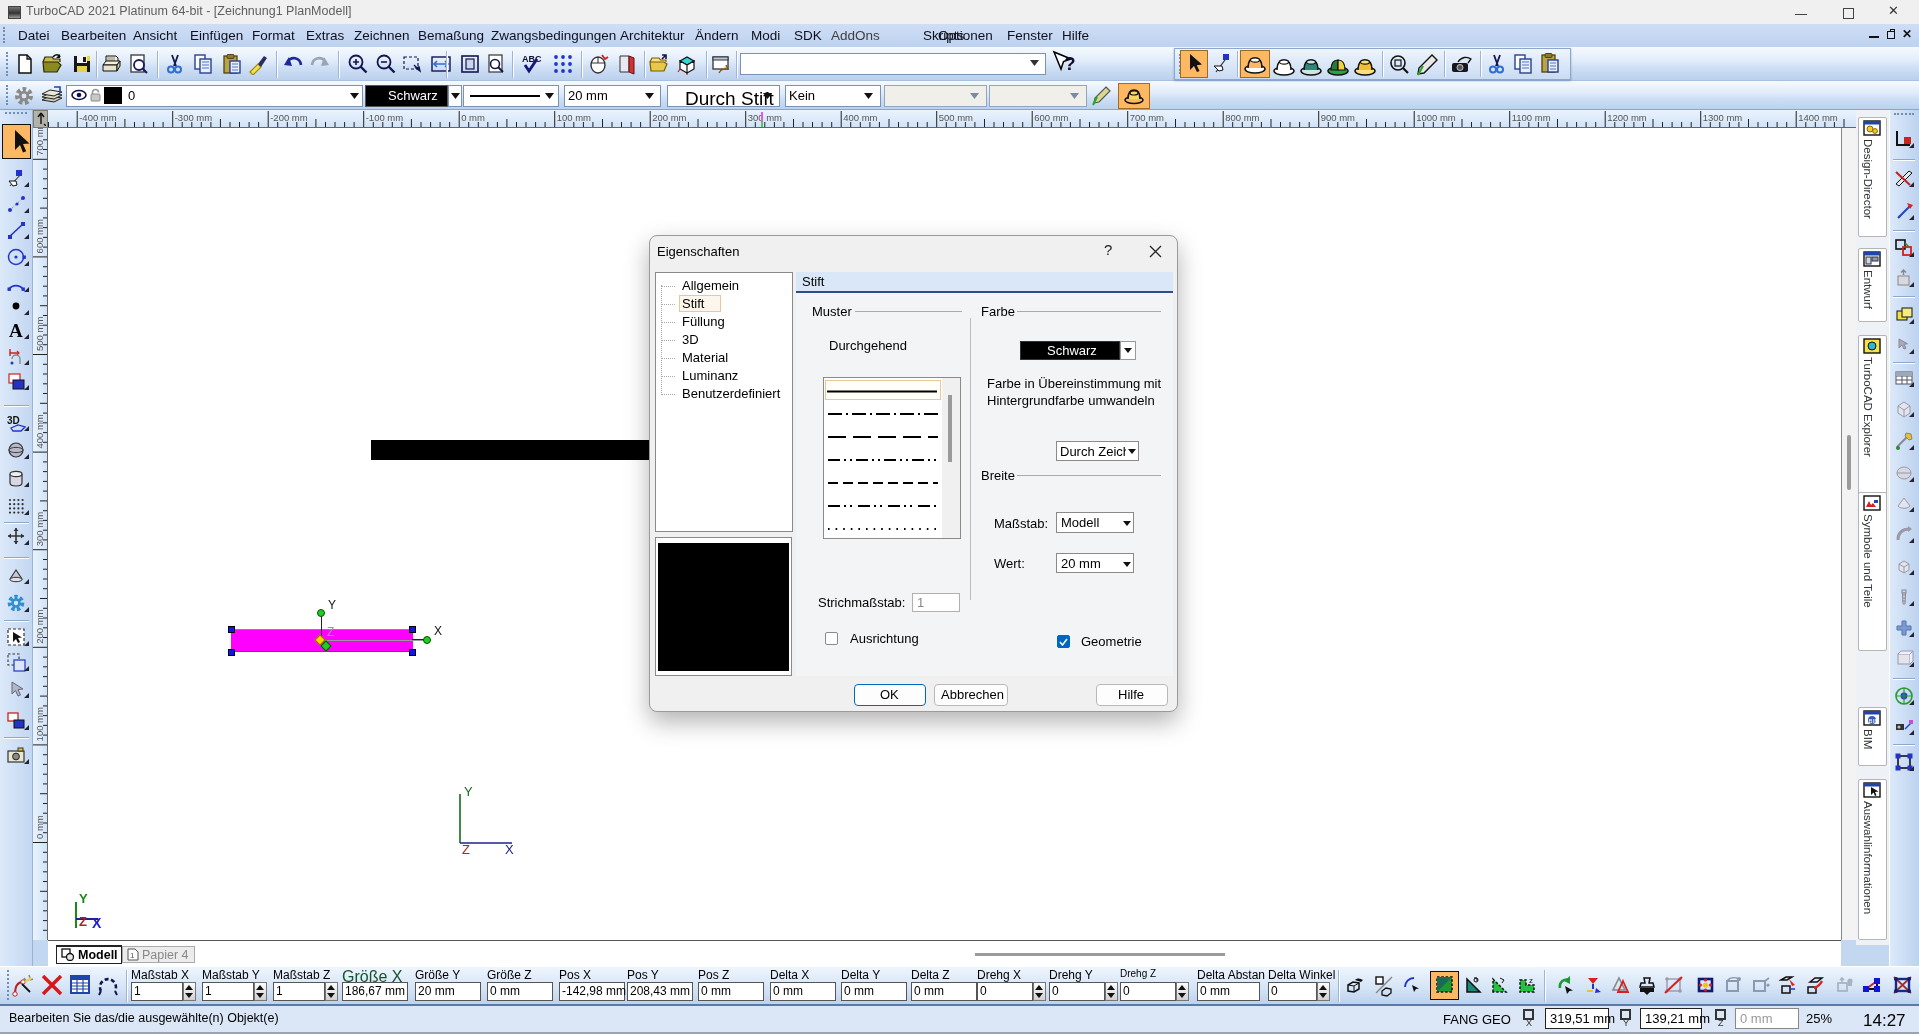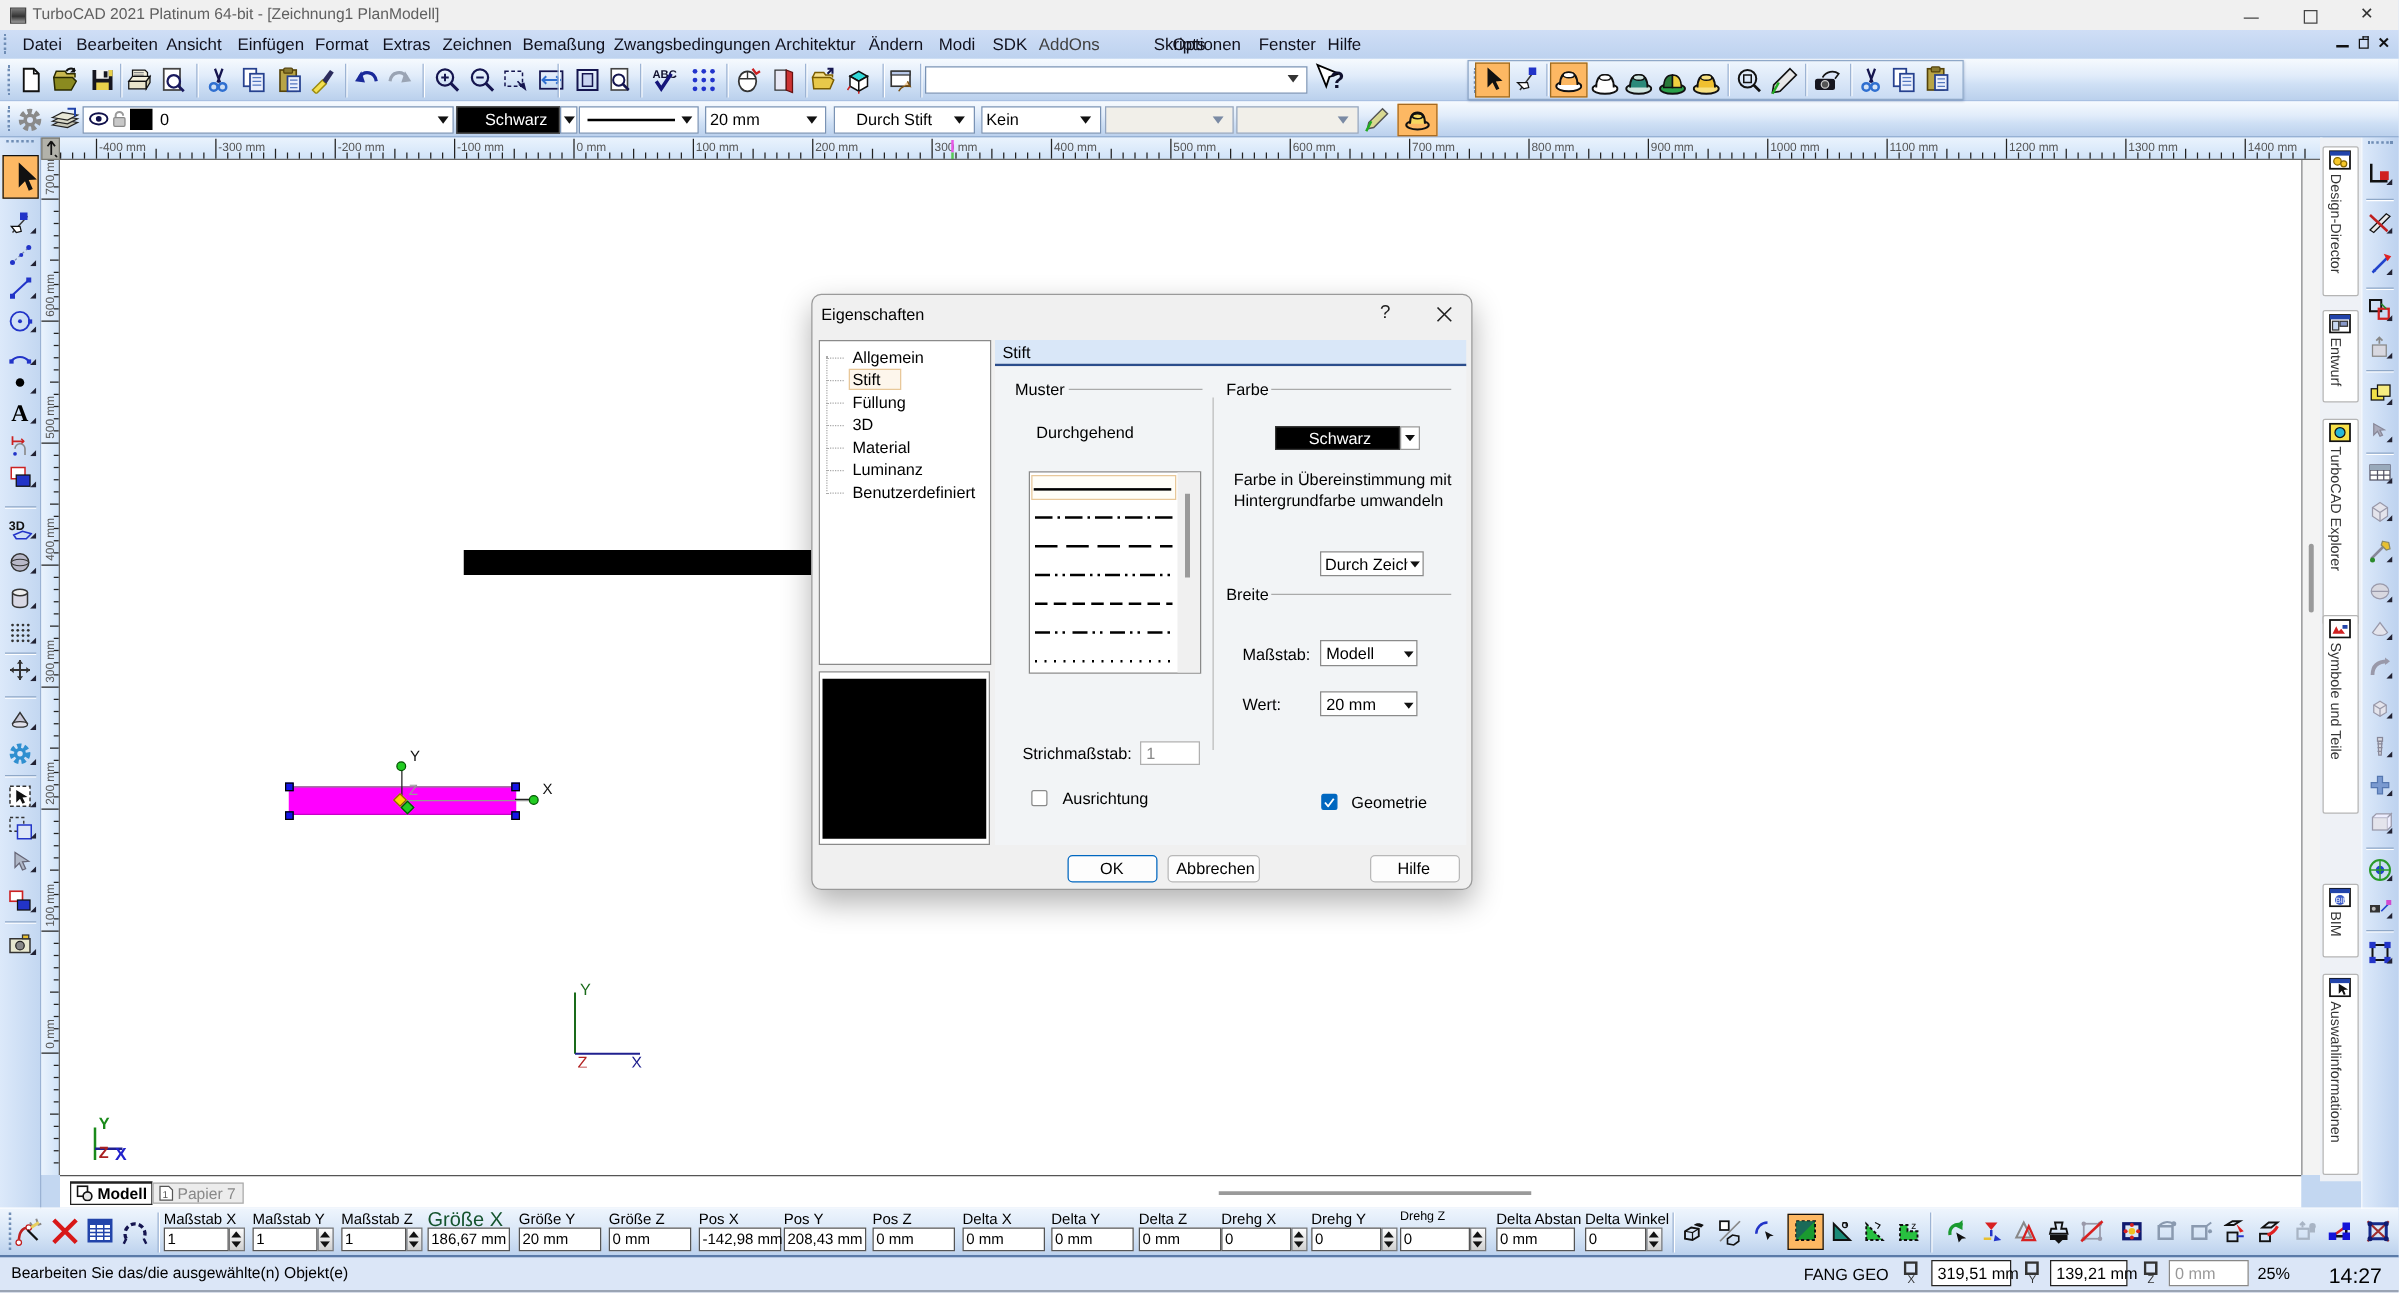--- a/index.html
+++ b/index.html
@@ -220,21 +220,21 @@
 <div class="ab " style="left:470px;top:95px;width:70px;height:2px;background:#000;"></div>
 <svg class="ab" style="left:545px;top:93px;" width="9" height="7" viewBox="0 0 9 7">
       <path d="M0 0h9L4.5 6z" fill="#111"></path>
     </svg>
 <div class="ab " style="left:564px;top:85px;width:97px;height:22px;background:#fff;border:1px solid #7a93b5;"></div>
 <div class="ab " style="left:568px;top:88px;font-size:13px;color:#000;">20 mm</div>
 <svg class="ab" style="left:645px;top:93px;" width="9" height="7" viewBox="0 0 9 7">
       <path d="M0 0h9L4.5 6z" fill="#111"></path>
     </svg>
 <div class="ab " style="left:667px;top:85px;width:113px;height:22px;background:#fff;border:1px solid #7a93b5;"></div>
-<div class="ab " style="left:685px;top:88px;font-size:13px;color:#000;">Durch Stift</div>
+<div class="ab " style="left:685px;top:88px;font-size:19px;color:#000;">Durch Stift</div>
 <svg class="ab" style="left:763px;top:93px;" width="9" height="7" viewBox="0 0 9 7">
       <path d="M0 0h9L4.5 6z" fill="#111"></path>
     </svg>
 <div class="ab " style="left:785px;top:85px;width:96px;height:22px;background:#fff;border:1px solid #7a93b5;"></div>
 <div class="ab " style="left:789px;top:88px;font-size:13px;color:#000;">Kein</div>
 <svg class="ab" style="left:864px;top:93px;" width="9" height="7" viewBox="0 0 9 7">
       <path d="M0 0h9L4.5 6z" fill="#111"></path>
     </svg>
 <div class="ab " style="left:884px;top:85px;width:103px;height:22px;background:#f1efe9;border:1px solid #93a5c0;"></div>
 <svg class="ab" style="left:970px;top:93px;" width="9" height="7" viewBox="0 0 9 7">
@@ -856,21 +856,21 @@
 <svg class="ab" style="left:61px;top:948px;" width="14" height="13" viewBox="0 0 14 13">
       <rect x="1" y="1" width="8" height="8" fill="#fff" stroke="#111" stroke-width="1.3"></rect>
       <circle cx="9" cy="9" r="3.5" fill="#e8e8e8" stroke="#111" stroke-width="1.3"></circle>
     </svg>
 <div class="ab " style="left:78px;top:948px;font-size:12.5px;font-weight:bold;color:#000;">Modell</div>
 <div class="ab " style="left:122px;top:946px;width:73px;height:17px;background:#ececec;border:1px solid #aaa;"></div>
 <svg class="ab" style="left:127px;top:948px;" width="12" height="13" viewBox="0 0 12 13">
       <path d="M1 1h7l3 3v8H1z" fill="#fff" stroke="#555"></path>
       <text x="3" y="10" font-size="8" fill="#555">1</text>
     </svg>
-<div class="ab " style="left:142px;top:948px;font-size:12.5px;color:#888;">Papier 7</div>
+<div class="ab " style="left:142px;top:948px;font-size:12.5px;color:#888;">Papier 4</div>
 <div class="ab " style="left:1856px;top:110px;width:33px;height:835px;background:#eef1f6;"></div>
 <div class="ab " style="left:1858px;top:117px;width:29px;height:120px;background:#fff;border:1px solid #b5b5b5;border-radius:2px;"></div>
 <svg class="ab" style="left:1863px;top:120px;" width="18" height="16" viewBox="0 0 18 16">
       <rect x="1" y="1" width="16" height="14" fill="#fff" stroke="#111" stroke-width="1.4"></rect>
       <rect x="1" y="1" width="16" height="3.5" fill="#2244aa"></rect>
       <circle cx="7" cy="9" r="3" fill="#f7c828" stroke="#8a6a00"></circle>
       <circle cx="12" cy="11" r="2.4" fill="#f7c828" stroke="#8a6a00"></circle>
     </svg>
 <div class="ab " style="left:1862px;top:139px;font-size:11.5px;color:#333;writing-mode:vertical-rl;height:94px;overflow:hidden;">Design-Director</div>
 <div class="ab " style="left:1858px;top:248px;width:29px;height:74px;background:#fff;border:1px solid #b5b5b5;border-radius:2px;"></div>

